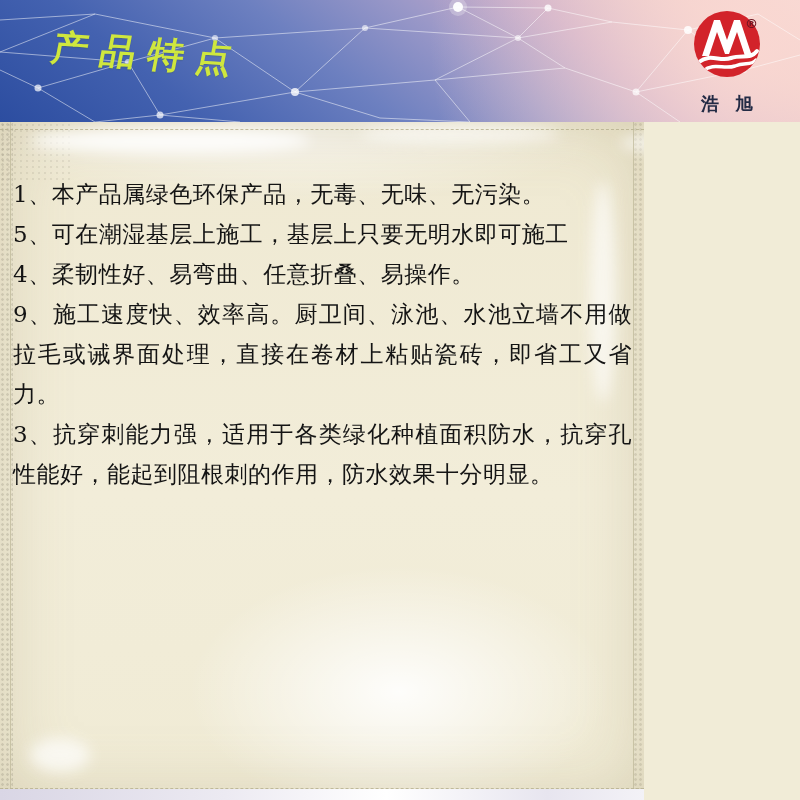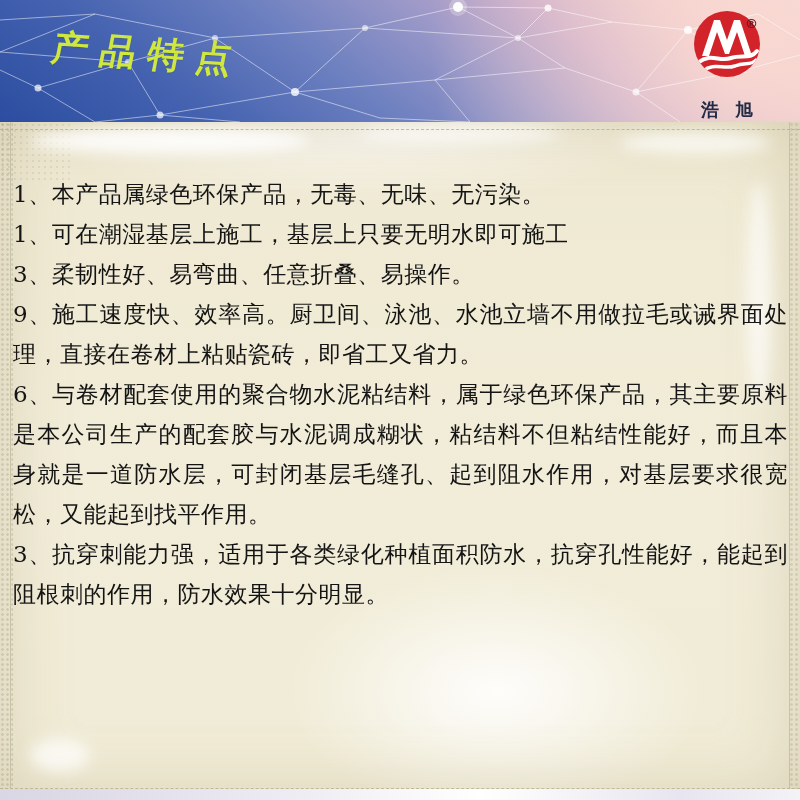--- a/index.html
+++ b/index.html
@@ -28,28 +28,28 @@
     text-shadow: 0 1px 1px rgba(60,90,40,0.25);
   }
   
   .logo-wrap { position: absolute; right: 14px; top: 6px; width: 118px; text-align: center; }
   .logo-mark { position: relative; width: 80px; height: 80px; margin: 0 auto; }
   .reg-mark {
     position: absolute; right: 28px; top: 10px; font-size: 13px; color: #6f1420;
     font-family: "DejaVu Sans", sans-serif; font-weight: bold;
   }
   .brand-name {
-    margin-top: 12px; font-family: "DejaVu Sans", "Liberation Sans", sans-serif;
+    margin-top: 6px; font-family: "DejaVu Sans", "Liberation Sans", sans-serif;
     font-size: 18px; font-weight: bold; color: #232b45;
     letter-spacing: 16px; padding-left: 16px; white-space: nowrap;
   }
 
   
   .page {
-    position: absolute; left: 0; top: 122px; width: 800px; height: 678px;
+    position: absolute; left: 0; top: 122px; width: 644px; height: 678px;
     background:
       radial-gradient(ellipse 300px 180px at 62% 84%, rgba(255,255,255,0.9), rgba(255,255,255,0) 70%),
       radial-gradient(ellipse 420px 90px at 45% 2%, rgba(255,255,255,0.65), rgba(255,255,255,0) 75%),
       linear-gradient(180deg, #efe9d2 0%, #f2edd9 55%, #f0ebd5 100%);
     box-shadow: inset 0 0 70px rgba(150,138,95,0.28);
     overflow: hidden;
   }
   
   .frame-top    { position: absolute; left: 0;  right: 0; top: 7px;    border-top: 1px dashed #b6b08e; opacity: .8; }
   .frame-bottom { position: absolute; left: 0;  right: 0; bottom: 11px; border-top: 1px dashed #b6b08e; opacity: .8; }
@@ -171,22 +171,21 @@
     <div class="cloud c4"></div>
     <div class="cloud c5"></div>
 
     <div class="frame-top"></div>
     <div class="frame-bottom"></div>
     <div class="frame-left"></div>
     <div class="frame-right"></div>
 
     <div class="features">
       <p>1、本产品属绿色环保产品，无毒、无味、无污染。</p>
-      <p>1、可在潮湿基层上施工，基层上只要无明水即可施工</p>
-      <p>3、柔韧性好、易弯曲、任意折叠、易操作。</p>
+      <p>5、可在潮湿基层上施工，基层上只要无明水即可施工</p>
+      <p>4、柔韧性好、易弯曲、任意折叠、易操作。</p>
       <p>9、施工速度快、效率高。厨卫间、泳池、水池立墙不用做拉毛或诫界面处理，直接在卷材上粘贴瓷砖，即省工又省力。</p>
-      <p>6、与卷材配套使用的聚合物水泥粘结料，属于绿色环保产品，其主要原料是本公司生产的配套胶与水泥调成糊状，粘结料不但粘结性能好，而且本身就是一道防水层，可封闭基层毛缝孔、起到阻水作用，对基层要求很宽松，又能起到找平作用。</p>
       <p>3、抗穿刺能力强，适用于各类绿化种植面积防水，抗穿孔性能好，能起到阻根刺的作用，防水效果十分明显。</p>
     </div>
 
     <div class="bottom-band"></div>
   </div>
 </div>
 
 </body></html>

